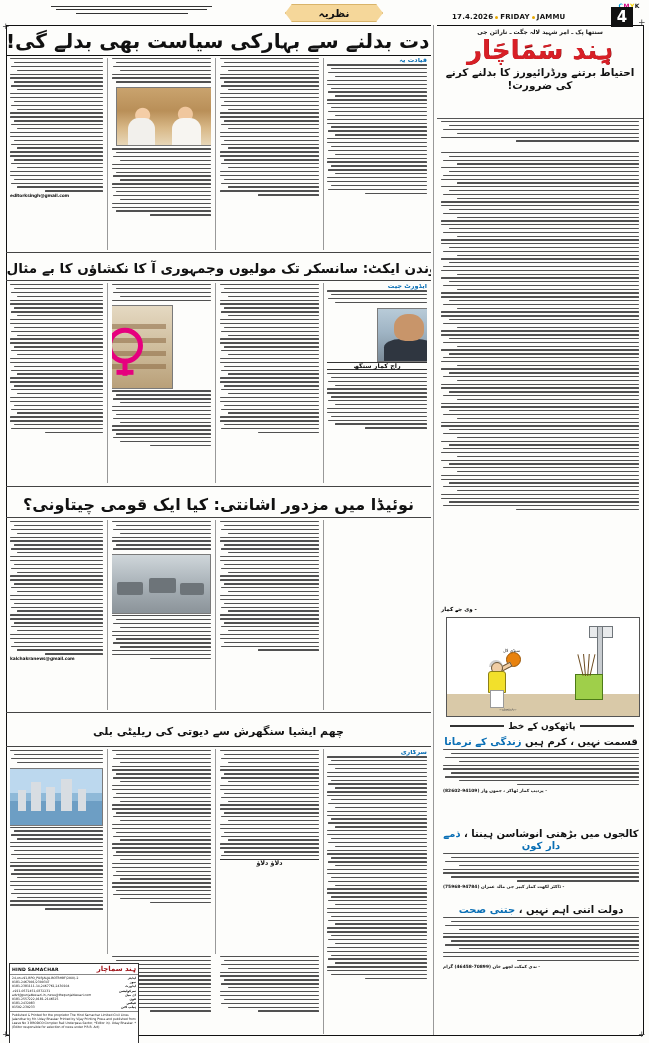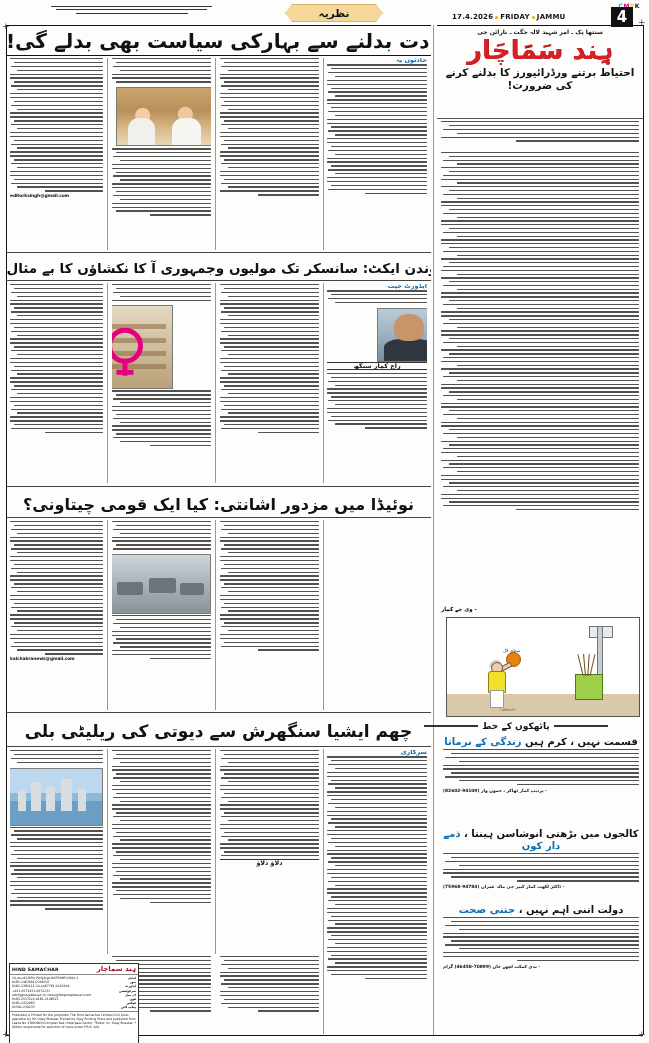--- a/index.html
+++ b/index.html
@@ -164,21 +164,21 @@
   .c-arm{position:absolute;left:54px;top:46px;width:9px;height:3px;background:#f0cda4;border:.5px solid #6a5638;transform:rotate(-28deg);}
   .c-pole{position:absolute;left:150px;top:8px;width:4px;height:72px;background:#c9cdd1;border:.6px solid #6f757a;}
   .c-board{position:absolute;left:142px;top:8px;width:22px;height:10px;background:#e8eaec;border:.6px solid #6f757a;}
   .c-pot{position:absolute;left:128px;top:56px;width:26px;height:24px;background:#9fcf4a;border:.8px solid #4d7a17;}
   .c-plant{position:absolute;left:132px;top:34px;width:18px;height:24px;}
   .c-plant i{position:absolute;bottom:0;width:1.4px;height:22px;background:#6b4a1f;}
   .c-sign{position:absolute;left:52px;bottom:4px;font-size:3.6px;color:#555;font-style:italic;}
 
   
   .letters-title{
-    position:absolute;left:420px;top:720px;width:192px;height:12px;
+    position:absolute;left:446px;top:720px;width:192px;height:12px;
     display:flex;align-items:center;justify-content:center;direction:rtl;
     font-size:9px;font-weight:bold;color:#111;
   }
   .letters-title:before,.letters-title:after{
     content:"";flex:1;height:0;border-top:1px solid #333;border-bottom:1px solid #333;
     margin:0 4px;min-width:24px;
   }
   .letter-h{
     direction:rtl;text-align:center;font-size:10px;font-weight:bold;color:#111;
     line-height:12px;margin:2px 0 1px;
@@ -582,21 +582,21 @@
       <i class="s1"></i>
         <i class="s2"></i>
         <i class="s3"></i>
         <i class="s4"></i>
         <i class="s5"></i>
         <i class="last"></i>
     </div>
   </div>
 
   <div class="fauxcol urdu tiny" style="position:absolute;left:327px;top:58px;width:100px;height:188px;" data-name="lead-col-1">
-    <div style="font-size:6.5px;font-weight:bold;color:#0a6fb5;text-align:right;margin-bottom:2px;" data-name="lead-author-label">حادثوں یہ</div>
+    <div style="font-size:6.5px;font-weight:bold;color:#0a6fb5;text-align:right;margin-bottom:2px;" data-name="lead-author-label">قیادت یہ</div>
     <div class="fauxlines">
       <i class="s1"></i>
         <i class="s2"></i>
         <i class="s3"></i>
         <i class="s4"></i>
         <i class="s5"></i>
         <i class="s1"></i>
         <i class="s2"></i>
         <i class="s3"></i>
         <i class="s4"></i>
@@ -905,21 +905,21 @@
       <i class="s1"></i>
         <i class="s2"></i>
         <i class="s3"></i>
         <i class="last"></i>
     </div>
   </div>
 
 
   <div class="hr" style="left:6px;top:712px;width:425px;height:0.8px;background:#444;" data-name="rule-block-3-bottom"></div>
 
-  <div class="sechead" style="left:6px;top:718px;width:425px;height:26px;font-size:17px;" data-name="fourth-headline">چھم ایشیا سنگھرش سے دیوتی کی ریلیٹی بلی</div>
+  <div class="sechead" style="left:6px;top:718px;width:425px;height:26px;font-size:11px;" data-name="fourth-headline">چھم ایشیا سنگھرش سے دیوتی کی ریلیٹی بلی</div>
   <div class="hr" style="left:6px;top:746px;width:425px;height:0.8px;background:#444;" data-name="rule-fourth-head"></div>
 
   <div class="vr" style="left:107px;top:749px;height:205px;" data-name="rule-col4-1"></div>
   <div class="vr" style="left:215px;top:749px;height:205px;" data-name="rule-col4-2"></div>
   <div class="vr" style="left:323px;top:749px;height:285px;" data-name="rule-col4-3"></div>
 
   <div class="fauxcol urdu tiny" style="position:absolute;left:10px;top:750px;width:93px;height:200px;" data-name="fourth-col-4">
     <div class="fauxlines">
         <i class="s1"></i>
         <i class="s2"></i>

